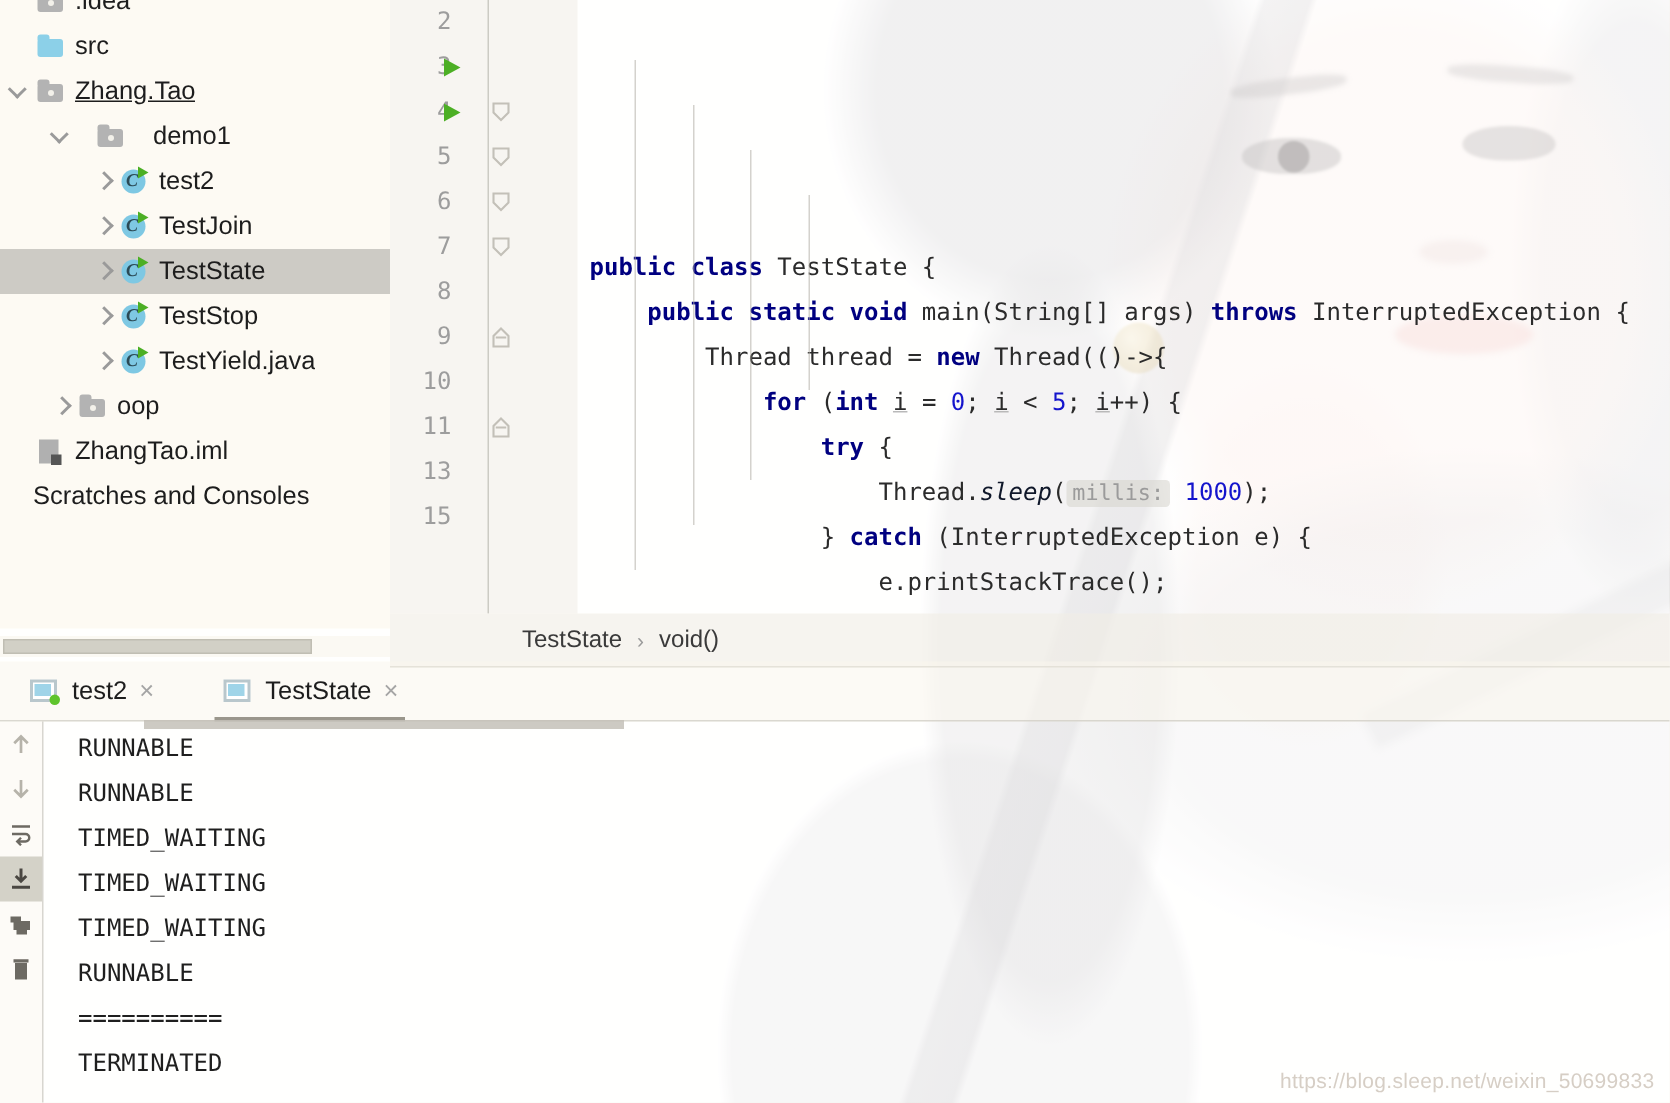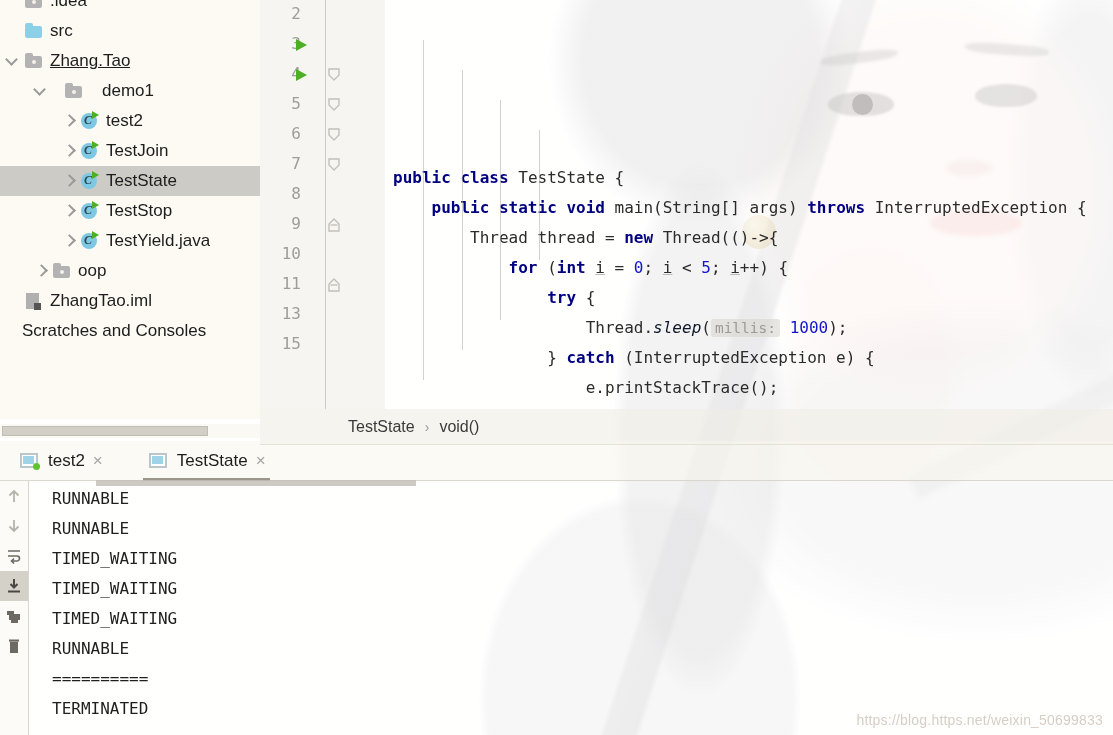--- a/index.html
+++ b/index.html
@@ -467,14 +467,14 @@
         <div class="co-line">TIMED_WAITING</div>
         <div class="co-line">TIMED_WAITING</div>
         <div class="co-line">RUNNABLE</div>
         <div class="co-line">==========</div>
         <div class="co-line">TERMINATED</div>
       </div>
   </div>
 
   <div id="console-hscroll"></div>
 
-  <div id="watermark">https://blog.https.net/weixin_50699833</div>
+  <div id="watermark">https://blog.sleep.net/weixin_50699833</div>
 </div>
 
 </body></html>

